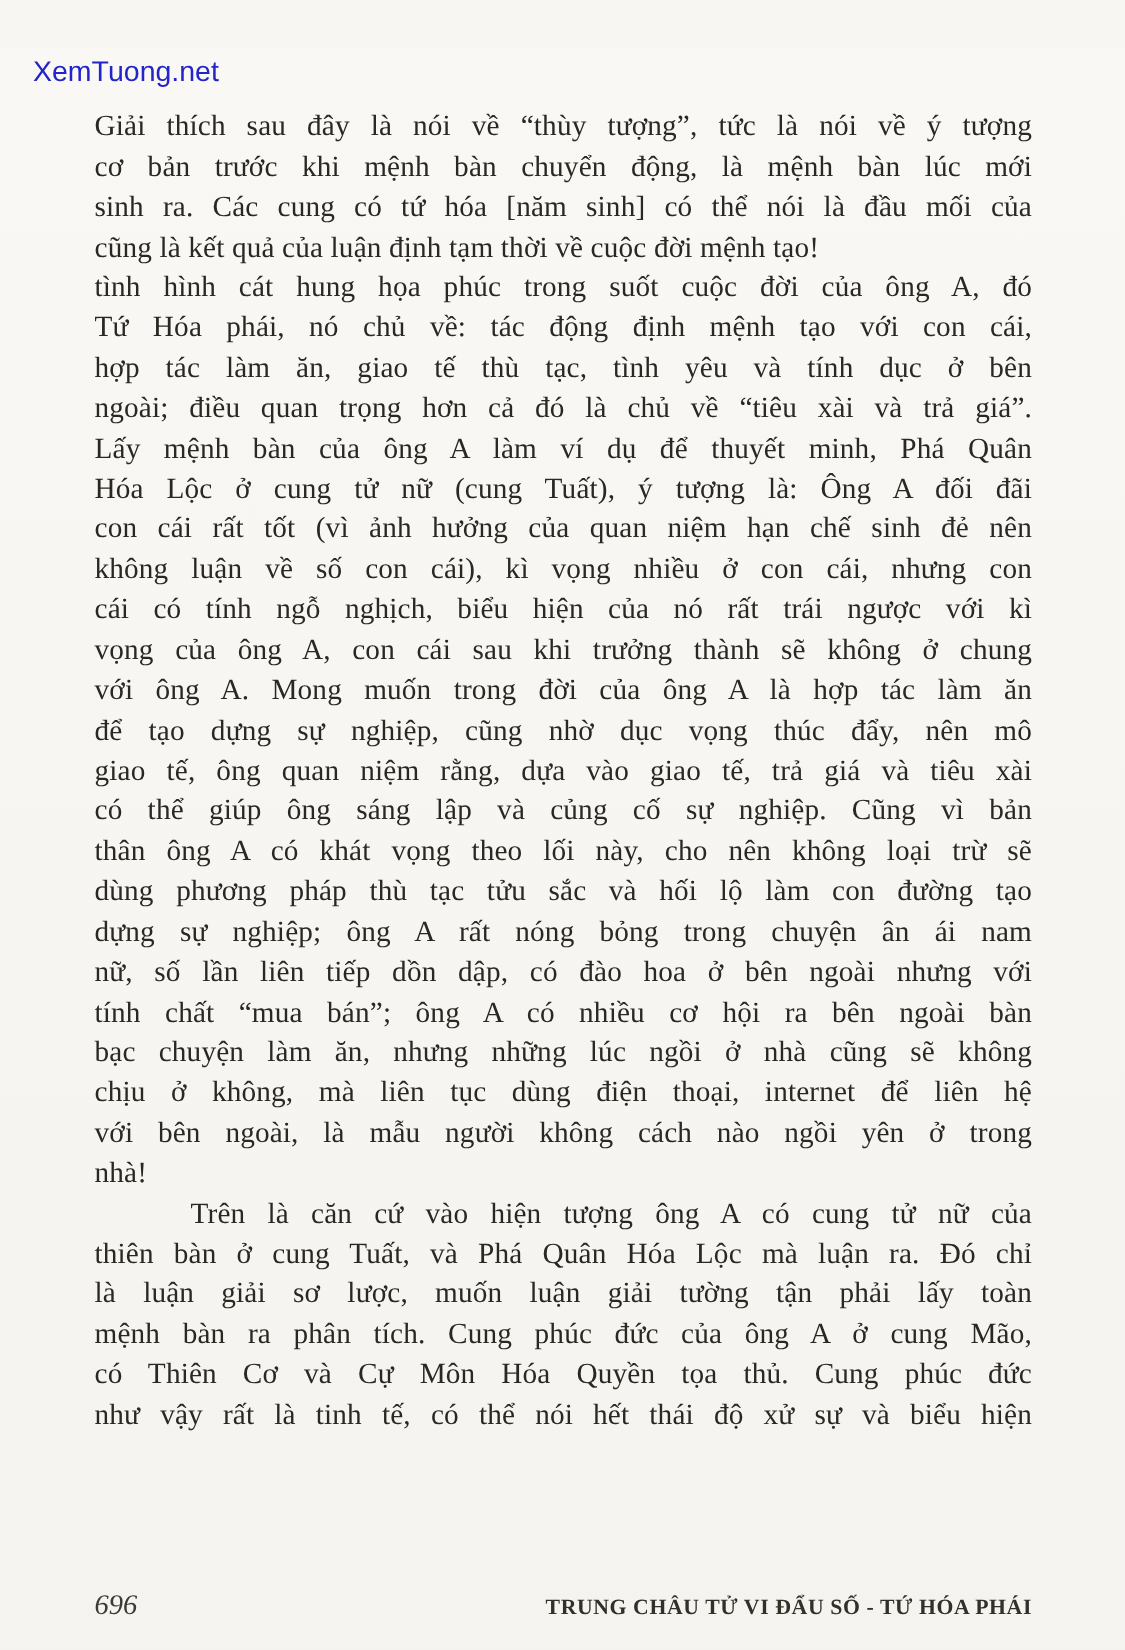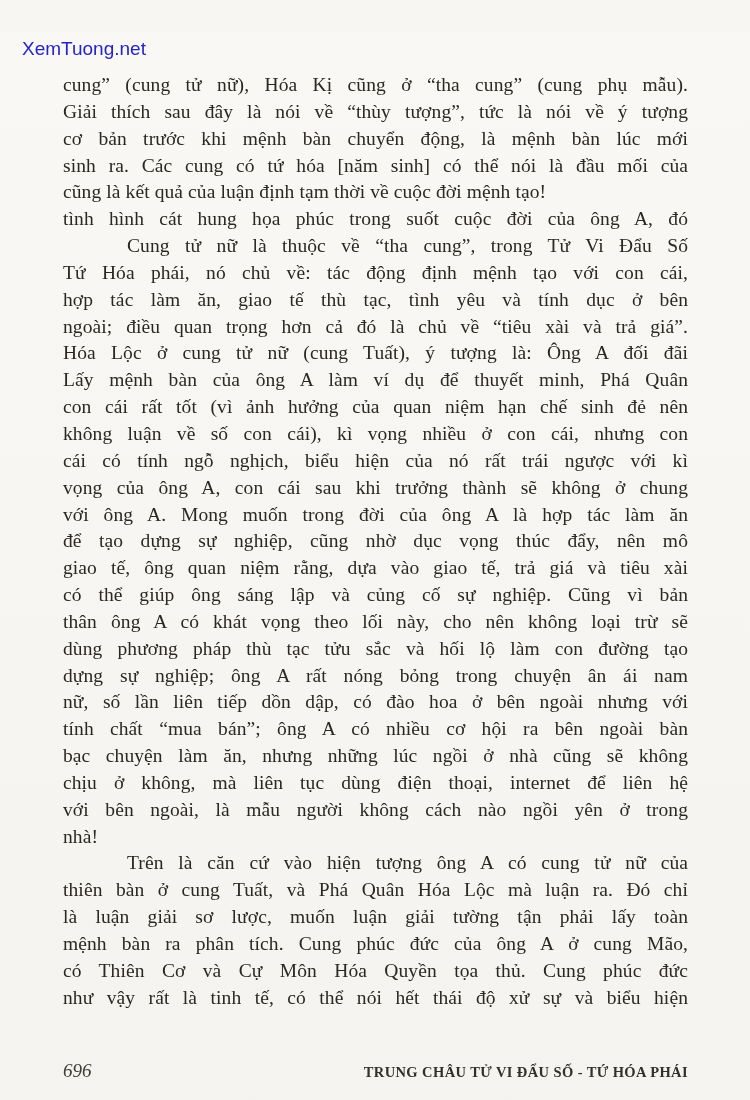--- a/index.html
+++ b/index.html
@@ -89,32 +89,30 @@
   }
 </style>
 </head>
 <body>
 
 <div class="page">
 
   <div class="watermark-top">XemTuong.net</div>
 
   <div class="body-text">
-      <div class="line">cung” (cung tử nữ), Hóa Kị cũng ở “tha cung” (cung phụ mẫu).</div>
       <div class="line">Giải thích sau đây là nói về “thùy tượng”, tức là nói về ý tượng</div>
       <div class="line">cơ bản trước khi mệnh bàn chuyển động, là mệnh bàn lúc mới</div>
       <div class="line">sinh ra. Các cung có tứ hóa [năm sinh] có thể nói là đầu mối của</div>
       <div class="line flush">cũng là kết quả của luận định tạm thời về cuộc đời mệnh tạo!</div>
       <div class="line">tình hình cát hung họa phúc trong suốt cuộc đời của ông A, đó</div>
-      <div class="line indent">Cung tử nữ là thuộc về “tha cung”, trong Tử Vi Đẩu Số</div>
       <div class="line">Tứ Hóa phái, nó chủ về: tác động định mệnh tạo với con cái,</div>
       <div class="line">hợp tác làm ăn, giao tế thù tạc, tình yêu và tính dục ở bên</div>
       <div class="line">ngoài; điều quan trọng hơn cả đó là chủ về “tiêu xài và trả giá”.</div>
+      <div class="line">Lấy mệnh bàn của ông A làm ví dụ để thuyết minh, Phá Quân</div>
       <div class="line">Hóa Lộc ở cung tử nữ (cung Tuất), ý tượng là: Ông A đối đãi</div>
-      <div class="line">Lấy mệnh bàn của ông A làm ví dụ để thuyết minh, Phá Quân</div>
       <div class="line">con cái rất tốt (vì ảnh hưởng của quan niệm hạn chế sinh đẻ nên</div>
       <div class="line">không luận về số con cái), kì vọng nhiều ở con cái, nhưng con</div>
       <div class="line">cái có tính ngỗ nghịch, biểu hiện của nó rất trái ngược với kì</div>
       <div class="line">vọng của ông A, con cái sau khi trưởng thành sẽ không ở chung</div>
       <div class="line">với ông A. Mong muốn trong đời của ông A là hợp tác làm ăn</div>
       <div class="line">để tạo dựng sự nghiệp, cũng nhờ dục vọng thúc đẩy, nên mô</div>
       <div class="line">giao tế, ông quan niệm rằng, dựa vào giao tế, trả giá và tiêu xài</div>
       <div class="line">có thể giúp ông sáng lập và củng cố sự nghiệp. Cũng vì bản</div>
       <div class="line">thân ông A có khát vọng theo lối này, cho nên không loại trừ sẽ</div>
       <div class="line">dùng phương pháp thù tạc tửu sắc và hối lộ làm con đường tạo</div>

